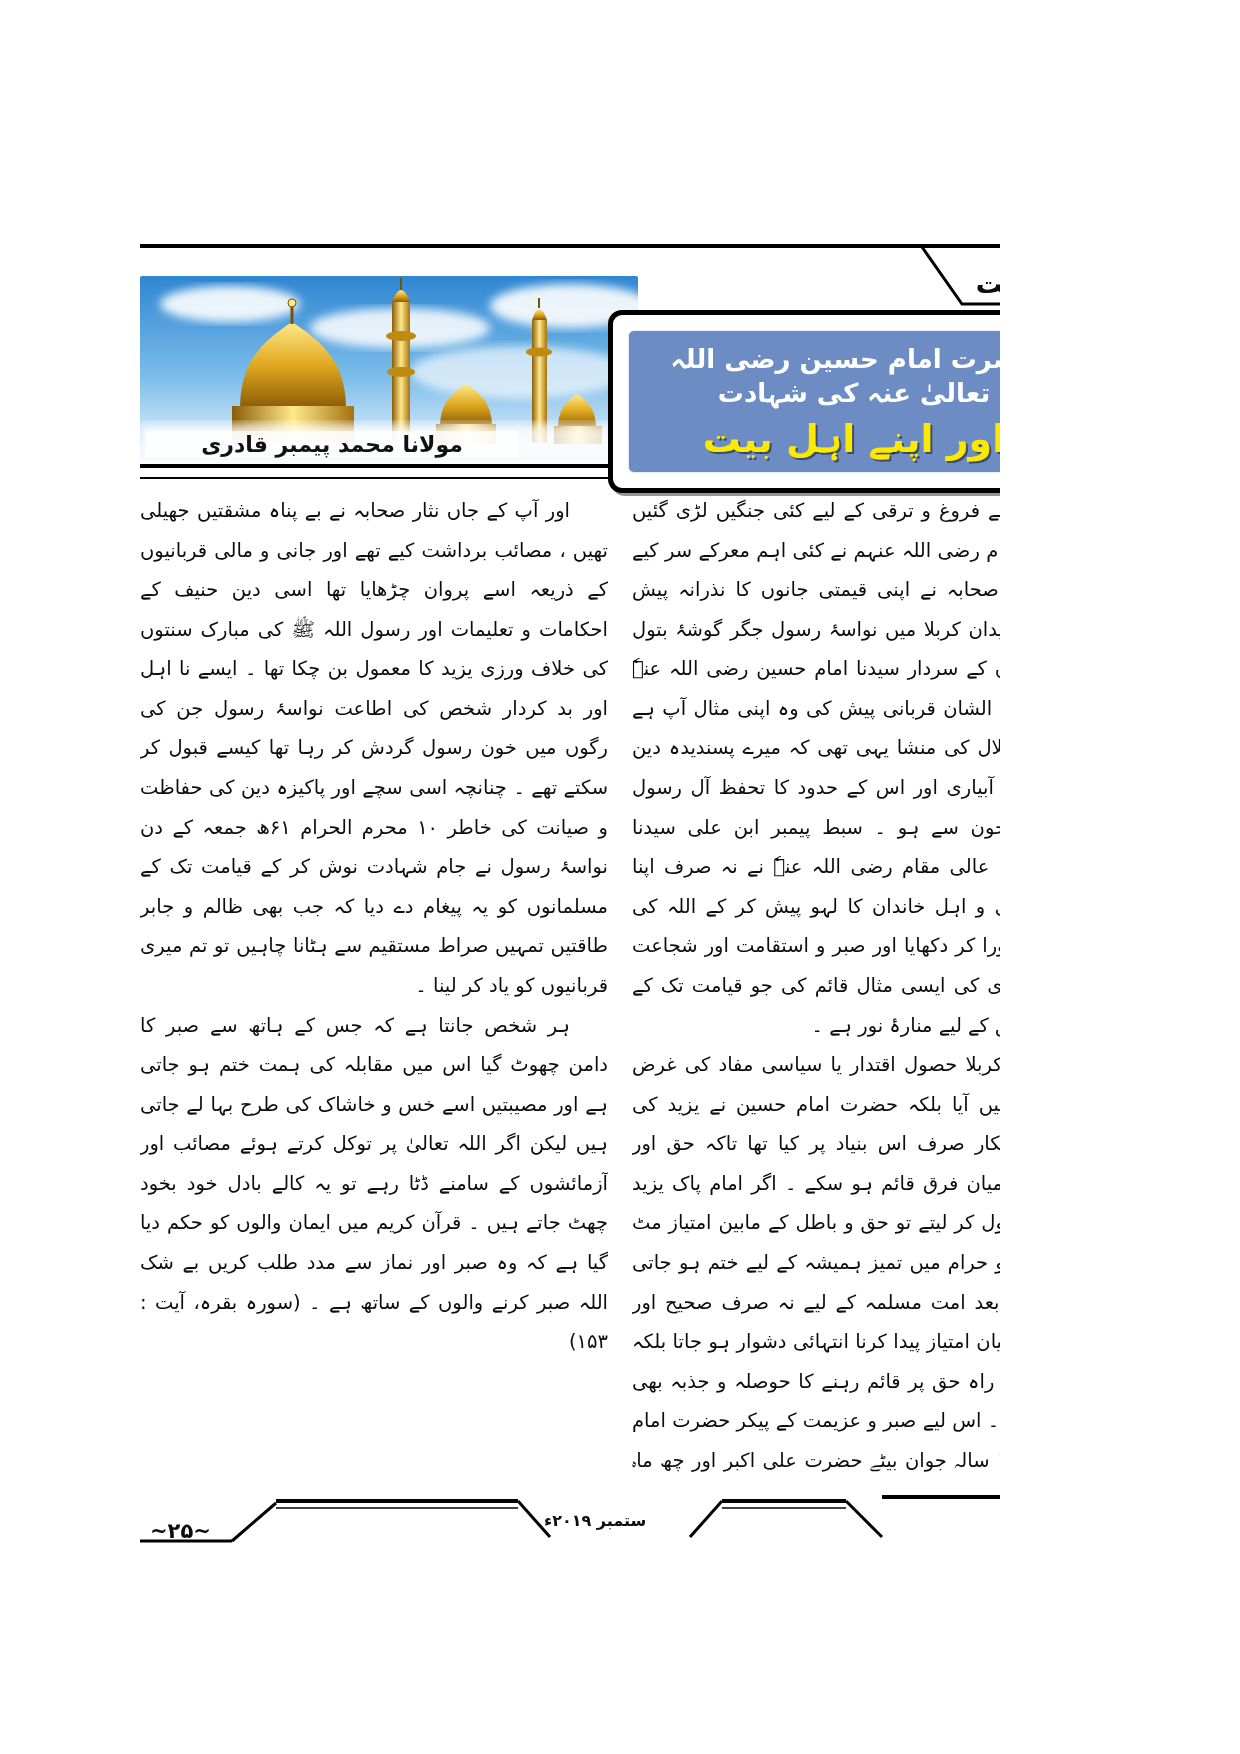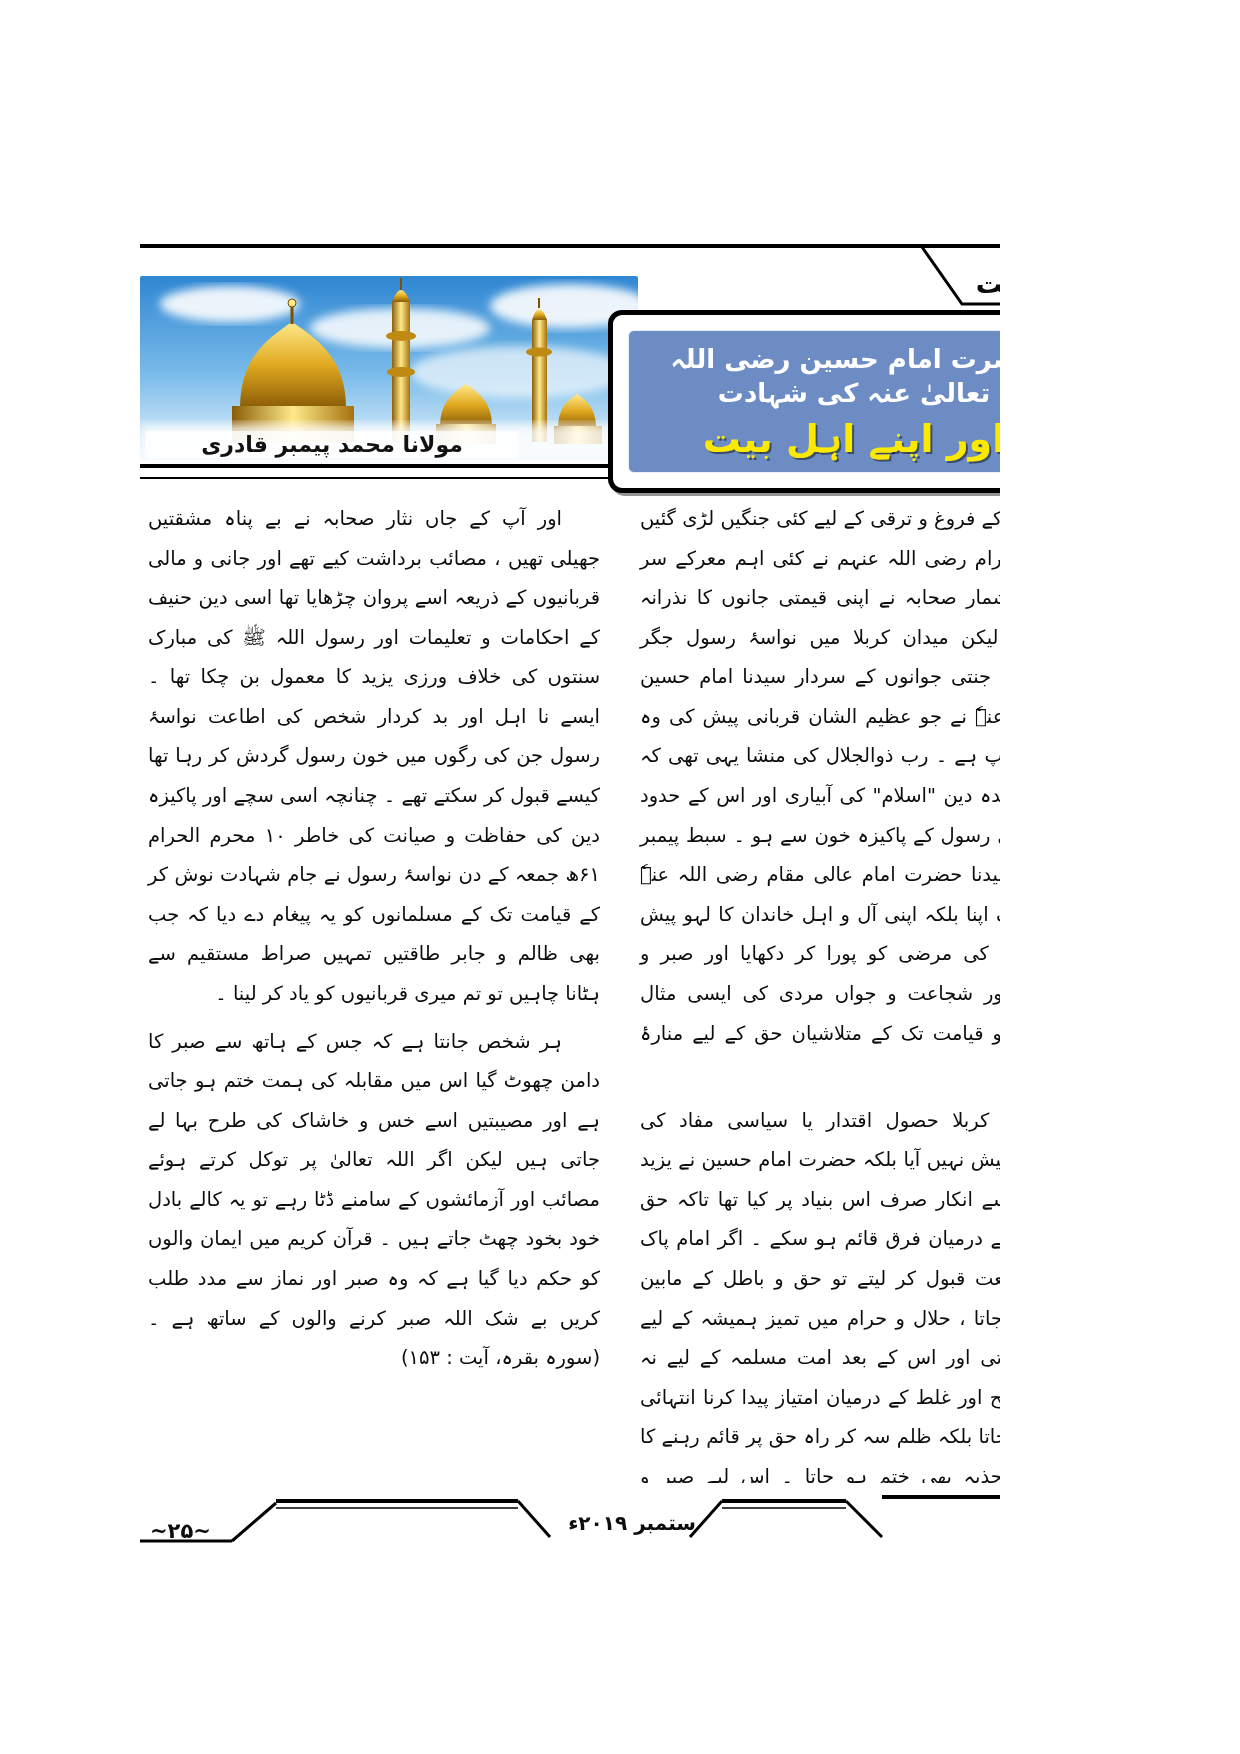--- a/index.html
+++ b/index.html
@@ -22,27 +22,27 @@
   .title-inner{background:#6e8cc4;border-radius:6px;text-align:center;padding:12px 8px 10px;border:1px solid #e9eefb;}
   .title-line1{color:#ffffff;font-size:26px;font-weight:bold;direction:rtl;line-height:1.3;}
   .title-line2{color:#fce900;font-size:38px;font-weight:bold;direction:rtl;line-height:1.2;margin-top:6px;text-shadow:2px 2px 0 rgba(0,0,0,.45);}
 
   
   .rule-double{margin-top:2px;height:9px;border-top:4px solid #000;border-bottom:2px solid #000;}
 
   
   .columns{margin-top:12px;display:flex;direction:rtl;gap:24px;height:992px;overflow:hidden;}
   .col{width:468px;height:100%;overflow:hidden;direction:rtl;text-align:justify;font-size:19.5px;line-height:2.03;}
-  .col p{margin:8px;text-indent:38px;}
+  .col p{margin:0;text-indent:38px;}
 
   
   .page-footer{position:relative;margin-top:8px;height:62px;}
   .page-footer svg{position:absolute;left:0;top:0;}
   .footer-affiliation{position:absolute;right:2px;top:16px;font-size:20px;direction:rtl;font-weight:bold;}
-  .footer-date{position:absolute;left:404px;width:152px;top:20px;text-align:right;font-size:20px;direction:rtl;font-weight:bold;}
+  .footer-date{position:absolute;left:404px;width:152px;top:20px;text-align:left;font-size:16px;direction:rtl;font-weight:bold;}
   .footer-page{position:absolute;left:10px;top:28px;font-size:21px;font-weight:bold;direction:rtl;}
 </style>
 </head>
 <body>
 
 <div class="page">
   <div class="content">
 
     <div class="masthead">
       <svg width="960" height="72" viewBox="0 0 960 72">

